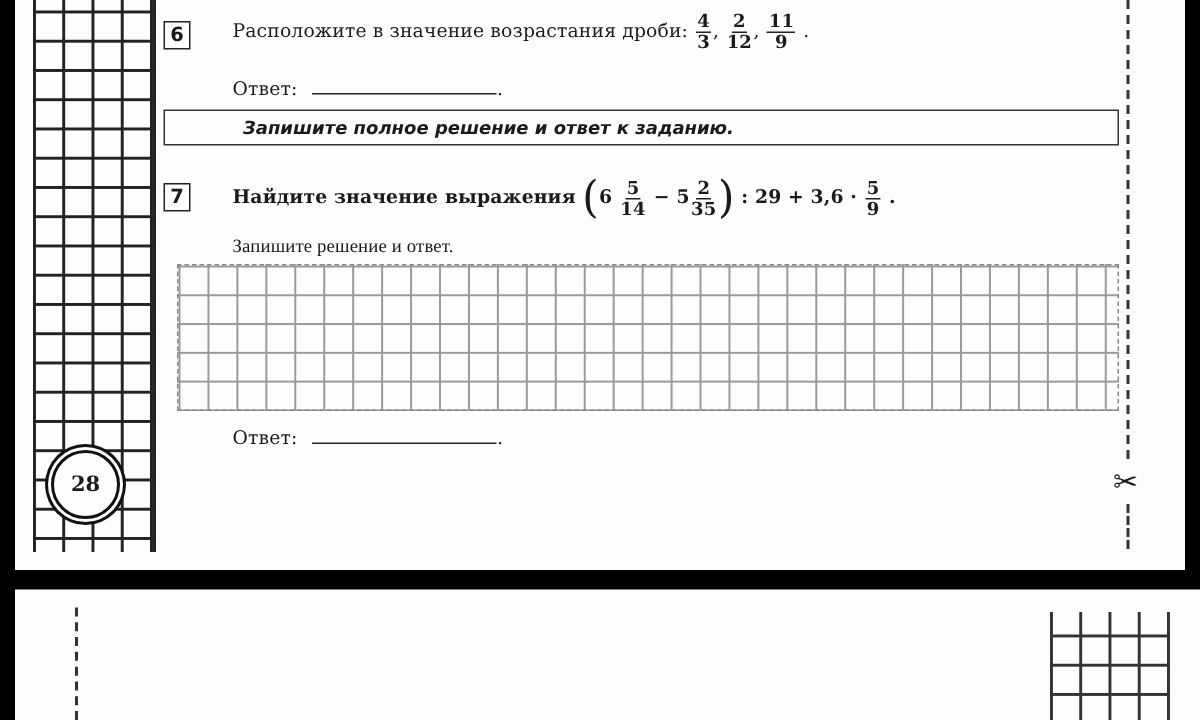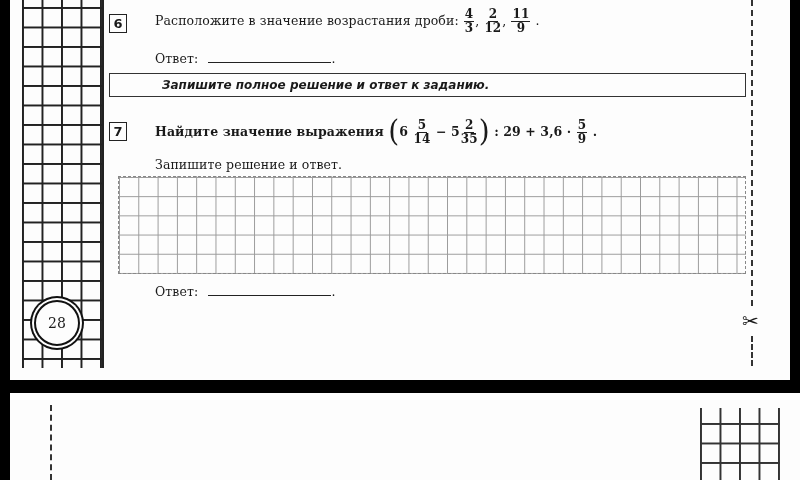--- a/index.html
+++ b/index.html
@@ -13,21 +13,21 @@
   .margin-grid { position:absolute; left:12px; top:0; width:80px; height:368px;
     background-image:
       linear-gradient(to right, #222 2px, transparent 2px),
       linear-gradient(to bottom, #222 2px, transparent 2px);
     background-size:19.5px 19.5px;
     background-position: 0 7px;
     border-right:2px solid #222; }
   .page-circle { position:absolute; left:24px; top:300px; width:42px; height:42px; border-radius:50%;
     border:2px solid #111; background:#fdfdfd; box-shadow: 0 0 0 2px #fdfdfd, 0 0 0 4px #111; }
   .page-circle span { position:absolute; inset:0; display:flex; align-items:center; justify-content:center;
-    font-size:14px; font-weight:normal; }
+    font-size:14px; font-weight:bold; }
 
   .task-num { position:absolute; width:16px; height:17px; border:1.5px solid #222;
     font-family:"DejaVu Sans", sans-serif; font-weight:bold; font-size:13px;
     display:flex; align-items:center; justify-content:center; line-height:1; }
   .task-text { position:absolute; font-size:12.5px; letter-spacing:0.1px; white-space:nowrap; }
   .frac { display:inline-flex; flex-direction:column; align-items:center; vertical-align:middle;
     font-size:12px; font-weight:bold; line-height:1.05; margin:0 1px; }
   .frac .num { border-bottom:1px solid #222; padding:0 1px; }
   .answer-line { display:inline-block; border-bottom:1px solid #222; height:12px; vertical-align:baseline; }
 
@@ -102,21 +102,21 @@
         <span class="num">2</span>
         <span>35</span>
       </span><span class="paren">)</span>
     <span>: 29 + 3,6 ·</span>
     <span class="frac">
         <span class="num">5</span>
         <span>9</span>
       </span>
     <span>.</span>
   </div>
-  <div class="task-text" style="left:145px; top:157px;">Запишите решение и ответ.</div>
+  <div class="task-text" style="left:145px; top:157px;font-family:Liberation Serif, serif;">Запишите решение и ответ.</div>
 
   <div class="solution-grid"></div>
 
   <div class="task-text" style="left:145px; top:283px;">
     <span>Ответ:</span>
     <span class="answer-line" style="width:123px; margin-left:6px;"></span><span>.</span>
   </div>
 
   <div class="cut-line" style="left:741px; top:0; height:306px;"></div>
   <div class="scissors" style="left:732px; top:311px;">✂</div>

